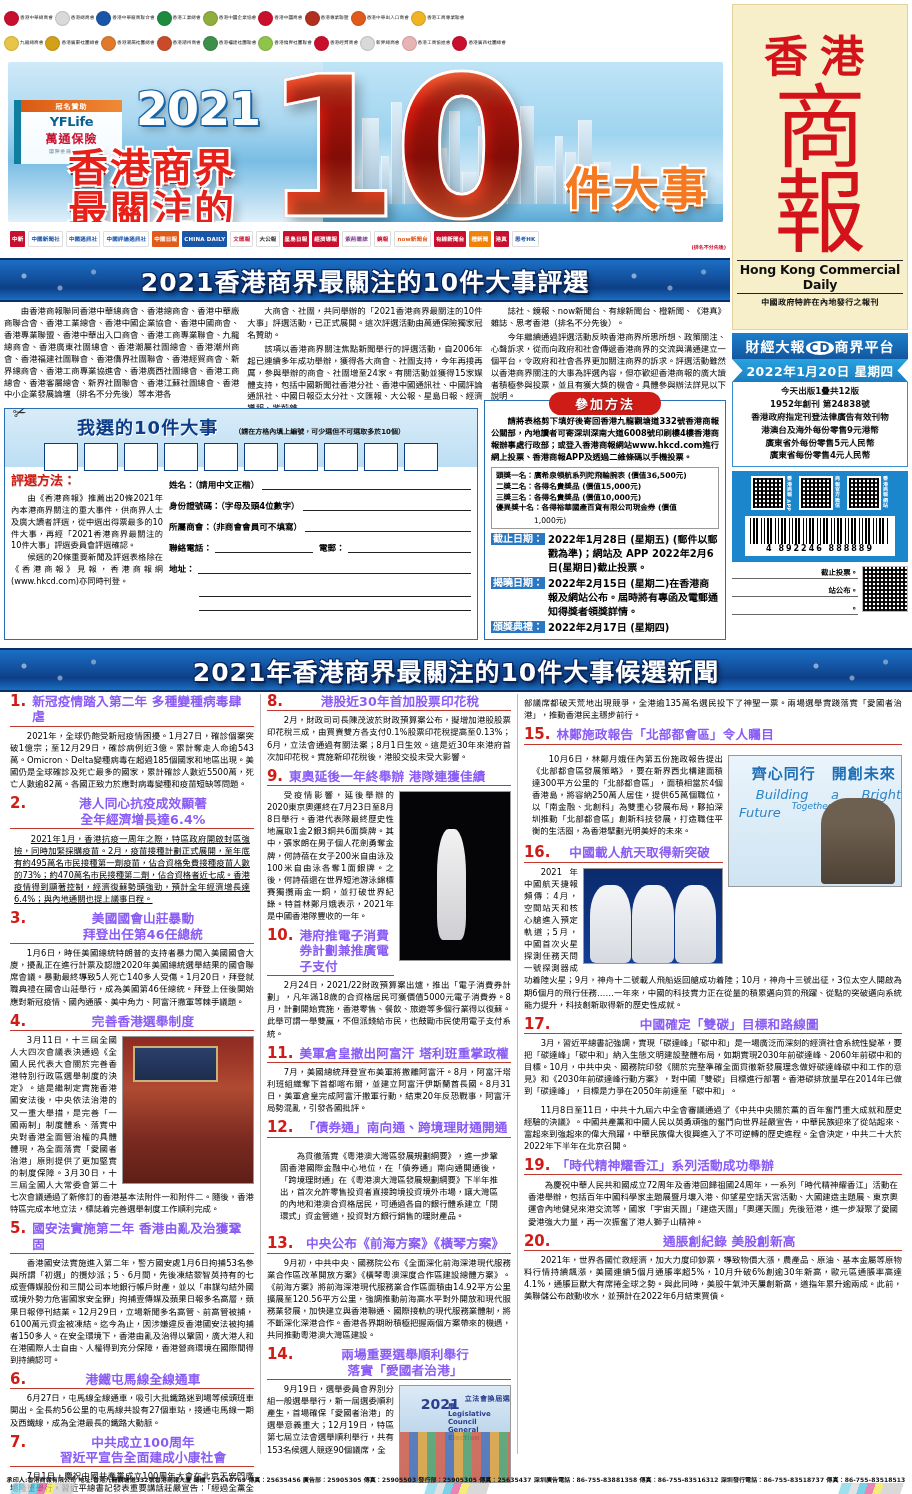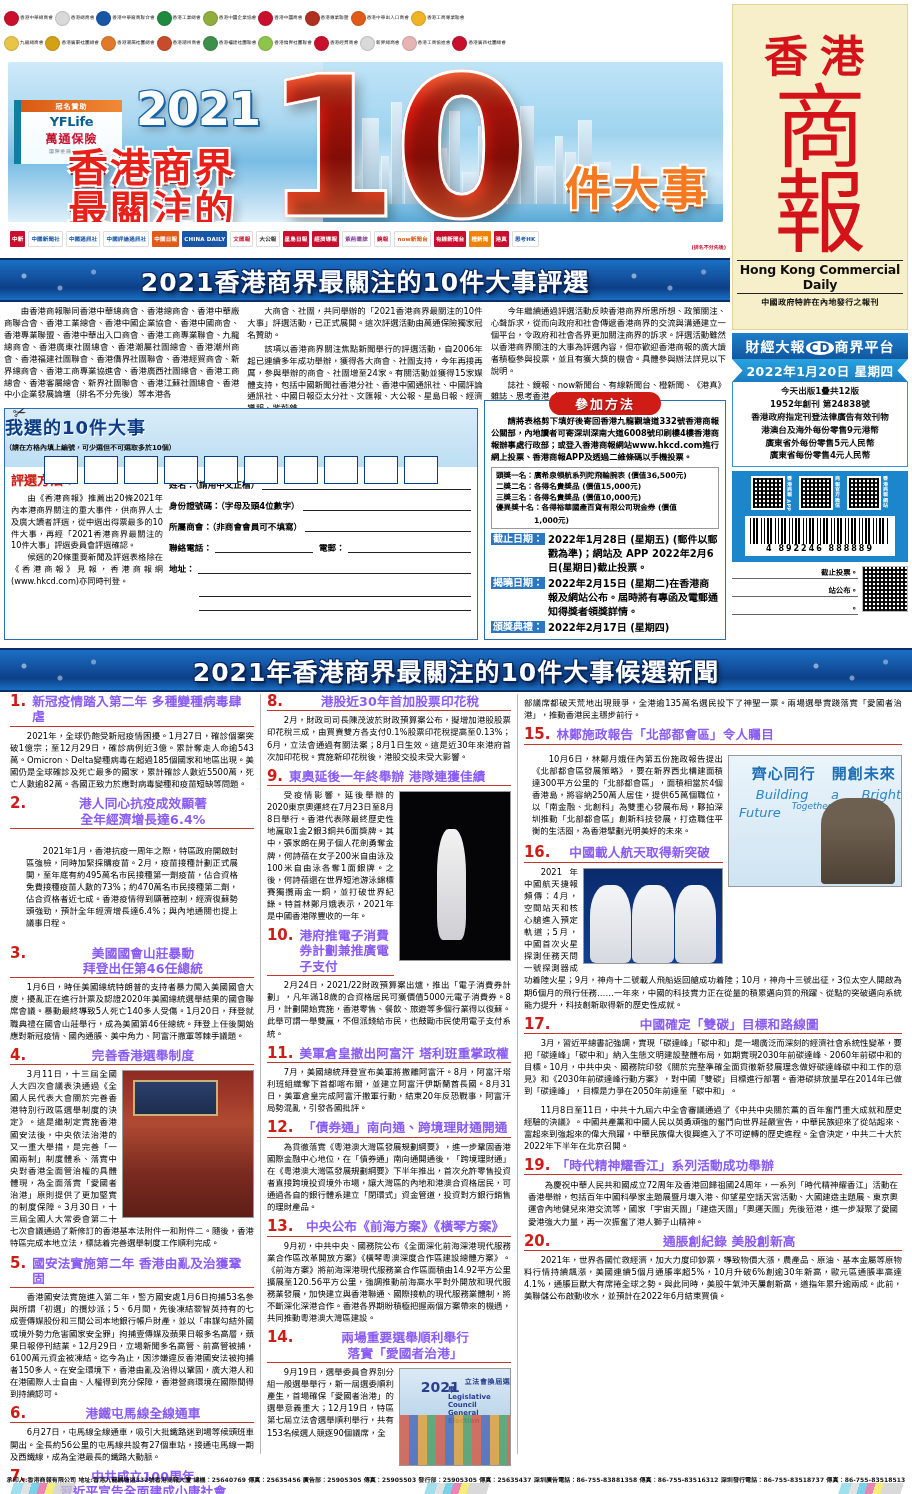--- a/index.html
+++ b/index.html
@@ -164,21 +164,21 @@
   .form-box {
     position:absolute; left:4px; top:408px; width:474px; height:232px;
     border:1.5px solid #2a6fb5; background:#fff;
   }
   .form-head {
     height:58px; background: linear-gradient(180deg,#d9ecf8,#bcdef3);
     position:relative; display:flex; flex-direction:column; justify-content:flex-start;
     padding-top:4px;
   }
   .scissors { position:absolute; left:8px; top:-6px; font-size:16px; color:#333; transform:rotate(-18deg); }
-  .form-title-row { display:flex; align-items:baseline; justify-content:center; gap:3px;flex-direction:column; }
+  .form-title-row { display:flex; align-items:baseline; justify-content:center; gap:16px; }
   .form-title {
     font-size:18px; font-weight:bold; color:#0b3c86; letter-spacing:1px;
     text-shadow:1px 1px 0 #fff;
   }
   .form-note { font-size:7px; color:#111; font-weight:bold; }
   .boxes { display:flex; gap:6px; justify-content:center; margin-top:4px; padding:0 4px; }
   .vbox { width:34px; height:28px; border:1.6px solid #0b3c86; background:#fff; }
 
   .form-body { display:flex; padding:5px 6px 0 6px; gap:6px; height:172px; }
   .method {
@@ -205,21 +205,21 @@
     position:absolute; left:50%; top:-9px; transform:translateX(-50%);
     background:#cf1c16; color:#fff; font-size:13px; font-weight:bold;
     padding:2px 26px; border-radius:12px; letter-spacing:2px; white-space:nowrap;
     text-shadow:1px 1px 1px rgba(0,0,0,.3);
   }
   .join-text { font-size:8.3px; line-height:1.45; text-align:justify; text-indent:2em; margin:0 0 4px 0; font-weight:bold; }
   .prize-box { border:1px solid #999; padding:3px 4px; margin-bottom:4px; }
   .prize-row { font-size:7.6px; line-height:1.42; font-weight:bold; }
   .prize-row .pl { color:#000; }
   .prize-row .pv { color:#000; }
-  .prize-sub { font-size:7.6px; font-weight:bold; padding-left:5em; }
+  .prize-sub { font-size:7.6px; font-weight:normal; padding-left:5em; }
   .date-row { display:flex; font-size:10px; line-height:1.4; margin-bottom:2px; }
   .date-tag {
     background:#2a77c2; color:#fff; font-weight:bold; padding:0 2px; white-space:nowrap;
     flex:0 0 auto; height:12px; line-height:12px;
   }
   .date-val { margin-left:3px; font-weight:bold; }
 
   
   .masthead {
     position:absolute; left:732px; top:4px; width:176px; height:636px;
@@ -535,22 +535,22 @@
 
     <div class="intro">
       <div class="intro-col">
         <p>由香港商報聯同香港中華總商會、香港總商會、香港中華廠商聯合會、香港工業總會、香港中國企業協會、香港中國商會、香港專業聯盟、香港中華出入口商會、香港工商專業聯會、九龍總商會、香港廣東社團總會、香港潮屬社團總會、香港潮州商會、香港福建社團聯會、香港僑界社團聯會、香港經貿商會、新界總商會、香港工商專業協進會、香港廣西社團總會、香港工商總會、香港客屬總會、新界社團聯會、香港江蘇社團總會、香港中小企業發展論壇（排名不分先後）等本港各</p>
       </div>
       <div class="intro-col">
         <p>大商會、社團，共同舉辦的「2021香港商界最關注的10件大事」評選活動，已正式展開。這次評選活動由萬通保險獨家冠名贊助。</p>
         <p>該項以香港商界關注焦點新聞舉行的評選活動，自2006年起已連續多年成功舉辦，獲得各大商會、社團支持，今年再接再厲，參與舉辦的商會、社團增至24家。有關活動並獲得15家媒體支持，包括中國新聞社香港分社、香港中國通訊社、中國評論通訊社、中國日報亞太分社、文匯報、大公報、星島日報、經濟導報、紫荊雜</p>
       </div>
       <div class="intro-col">
+        <p>誌社、鏡報、now新聞台、有線新聞台、橙新聞、《港真》雜誌、思考香港（排名不分先後）。</p>
         <p>今年繼續通過評選活動反映香港商界所思所想、政策關注、心聲訴求，從而向政府和社會傳遞香港商界的交流與溝通建立一個平台，令政府和社會各界更加關注商界的訴求。評選活動雖然以香港商界關注的大事為評選內容，但亦歡迎香港商報的廣大讀者積極參與投票，並且有獲大獎的機會。具體參與辦法詳見以下說明。</p>
-        <p>誌社、鏡報、now新聞台、有線新聞台、橙新聞、《港真》雜誌、思考香港（排名不分先後）。</p>
       </div>
     </div>
 
     <div class="form-box">
       <div class="form-head">
         <span class="scissors">✂</span>
         <div class="form-title-row">
           <span class="form-title">我選的10件大事</span>
           <span class="form-note">（請在方格內填上編號，可少選但不可選取多於10個）</span>
         </div>
@@ -698,21 +698,21 @@
           <div class="item-body">
             <p style="margin: 0px; text-indent: 2em;">2021年，全球仍飽受新冠疫情困擾。1月27日，確診個案突破1億宗；至12月29日，確診病例近3億。累計奪走人命逾543萬。Omicron、Delta變種病毒在超過185個國家和地區出現。美國仍是全球確診及死亡最多的國家，累計確診人數近5500萬，死亡人數逾82萬。各國正致力於應對病毒變種和疫苗短缺等問題。</p>
           </div>
         </div>
         <div class="item">
           <div class="item-head">
             <span class="item-num">2.</span>
             <span class="item-title center">港人同心抗疫成效顯著<span class="l2">全年經濟增長達6.4%</span></span>
           </div>
           <div class="item-body">
-            <p style="margin: 16px; text-indent: 2em;">2021年1月，香港抗疫一周年之際，特區政府開啟封區強檢，同時加緊採購疫苗。2月，疫苗接種計劃正式展開，至年底有約495萬名市民接種第一劑疫苗，佔合資格免費接種疫苗人數的73%；約470萬名市民接種第二劑，佔合資格者近七成。香港疫情得到顯著控制，經濟復蘇勢頭強勁，預計全年經濟增長達6.4%；與內地通關也提上議事日程。</p>
+            <p style="margin: 4px; text-indent: 2em; text-decoration: underline;">2021年1月，香港抗疫一周年之際，特區政府開啟封區強檢，同時加緊採購疫苗。2月，疫苗接種計劃正式展開，至年底有約495萬名市民接種第一劑疫苗，佔合資格免費接種疫苗人數的73%；約470萬名市民接種第二劑，佔合資格者近七成。香港疫情得到顯著控制，經濟復蘇勢頭強勁，預計全年經濟增長達6.4%；與內地通關也提上議事日程。</p>
           </div>
         </div>
         <div class="item">
           <div class="item-head">
             <span class="item-num">3.</span>
             <span class="item-title center">美國國會山莊暴動<span class="l2">拜登出任第46任總統</span></span>
           </div>
           <div class="item-body">
             <p style="margin: 0px; text-indent: 2em;">1月6日，時任美國總統特朗普的支持者暴力闖入美國國會大廈，擾亂正在進行計票及認證2020年美國總統選舉結果的國會聯席會議。暴動最終導致5人死亡140多人受傷。1月20日，拜登就職典禮在國會山莊舉行，成為美國第46任總統。拜登上任後開始應對新冠疫情、國內通脹、美中角力、阿富汗撤軍等棘手議題。</p>
           </div>
@@ -792,21 +792,21 @@
           <div class="item-body">
             <p style="margin: 0px; text-indent: 2em;">7月，美國總統拜登宣布美軍將撤離阿富汗。8月，阿富汗塔利班組織奪下首都喀布爾，並建立阿富汗伊斯蘭酋長國。8月31日，美軍倉皇完成阿富汗撤軍行動，結束20年反恐戰事，阿富汗局勢混亂，引發各國批評。</p>
           </div>
         </div>
         <div class="item">
           <div class="item-head">
             <span class="item-num">12.</span>
             <span class="item-title center">「債券通」南向通、跨境理財通開通</span>
           </div>
           <div class="item-body">
-            <p style="margin: 0px; text-indent: 2em;">為貫徹落實《粵港澳大灣區發展規劃綱要》，進一步鞏固香港國際金融中心地位，在「債券通」南向通開通後，「跨境理財通」在《粵港澳大灣區發展規劃綱要》下半年推出，首次允許零售投資者直接跨境投資境外市場，讓大灣區的內地和港澳合資格居民，可通過各自的銀行體系建立「閉環式」資金管道，投資對方銀行銷售的理財產品。</p>
+            <p style="margin: 13px; text-indent: 2em; font-family: Liberation Serif, serif;">為貫徹落實《粵港澳大灣區發展規劃綱要》，進一步鞏固香港國際金融中心地位，在「債券通」南向通開通後，「跨境理財通」在《粵港澳大灣區發展規劃綱要》下半年推出，首次允許零售投資者直接跨境投資境外市場，讓大灣區的內地和港澳合資格居民，可通過各自的銀行體系建立「閉環式」資金管道，投資對方銀行銷售的理財產品。</p>
           </div>
         </div>
         <div class="item">
           <div class="item-head">
             <span class="item-num">13.</span>
             <span class="item-title center">中央公布《前海方案》《橫琴方案》</span>
           </div>
           <div class="item-body">
             <p style="margin: 0px; text-indent: 2em;">9月初，中共中央、國務院公布《全面深化前海深港現代服務業合作區改革開放方案》《橫琴粵澳深度合作區建設總體方案》。《前海方案》將前海深港現代服務業合作區面積由14.92平方公里擴展至120.56平方公里，強調推動前海高水平對外開放和現代服務業發展，加快建立與香港聯通、國際接軌的現代服務業體制，將不斷深化深港合作。香港各界期盼積極把握兩個方案帶來的機遇，共同推動粵港澳大灣區建設。</p>
           </div>

